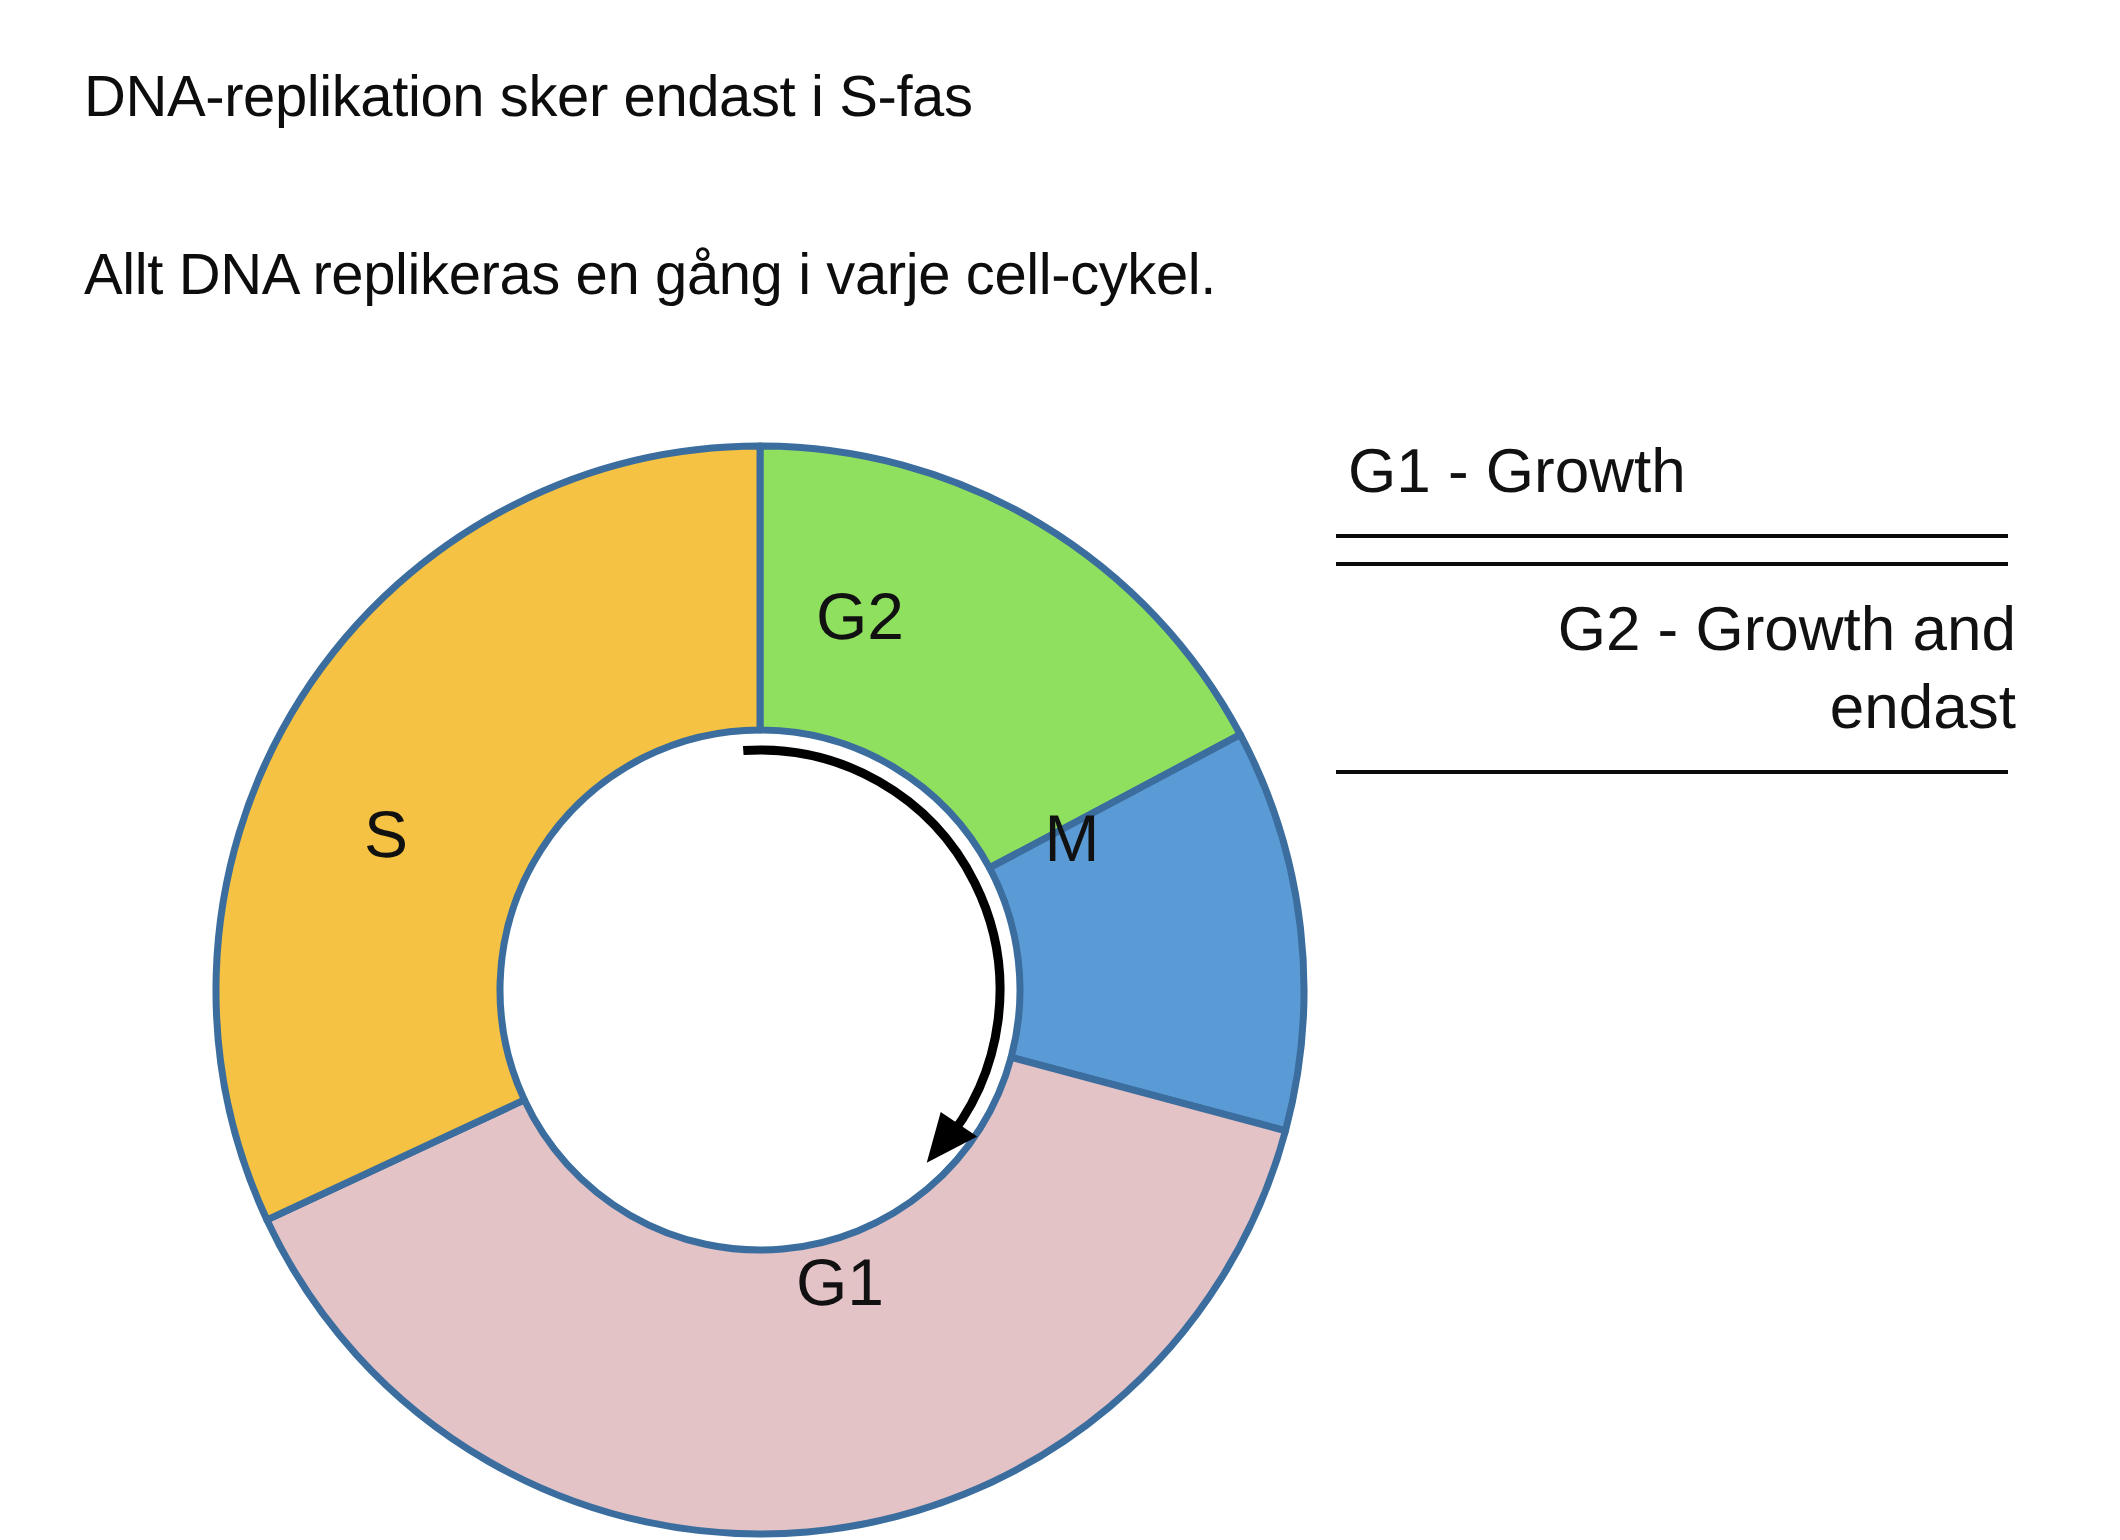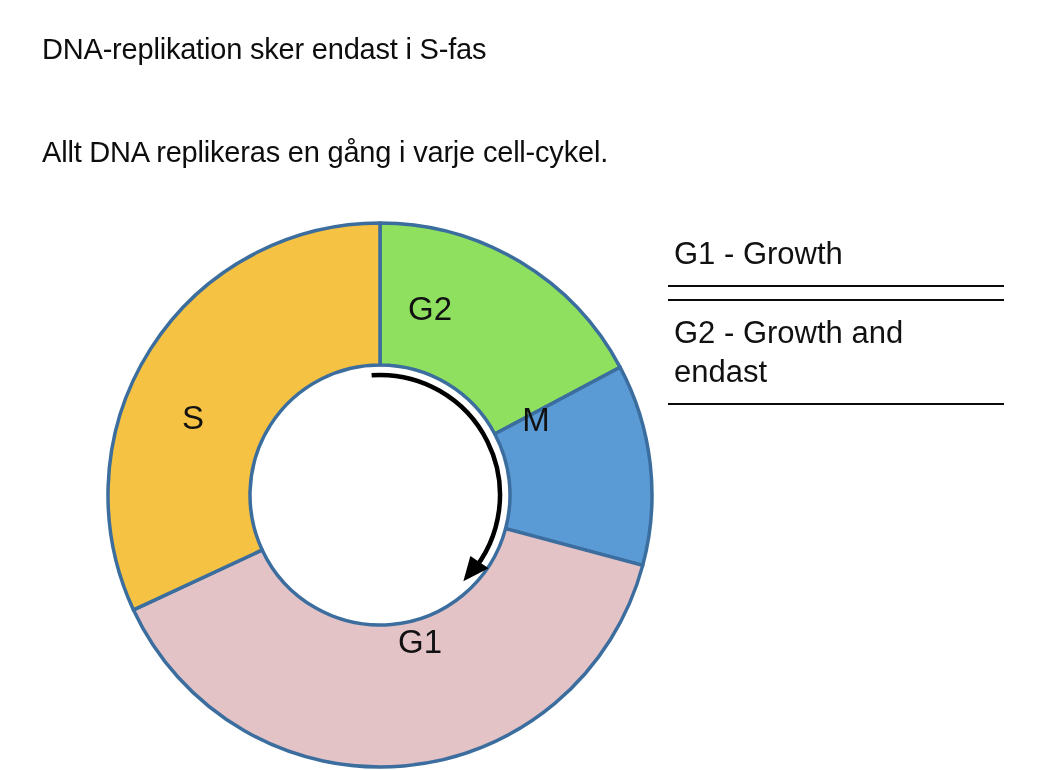--- a/index.html
+++ b/index.html
@@ -28,21 +28,21 @@
   .heading {
     position: absolute;
     font-family: "Liberation Sans", sans-serif;
     font-size: 29px;
     font-weight: 400;
     color: #0d0d0d;
     letter-spacing: -0.2px;
     white-space: nowrap;
   }
   #heading-1 { left: 42px; top: 33px; }
-  #heading-2 { left: 42px; top: 136px; }
+  #heading-2 { left: 42px; top: 122px; }
 
   
   #cycle-diagram {
     position: absolute;
     left: 100px;
     top: 212px;
     width: 560px;
     height: 560px;
   }
   #cycle-diagram svg { display: block; }
@@ -52,39 +52,39 @@
     font-size: 33px;
     fill: #111111;
     text-anchor: middle;
     dominant-baseline: middle;
   }
 
   
   #legend {
     position: absolute;
     left: 668px;
-    top: 234px;
+    top: 216px;
     width: 340px;
   }
   .legend-row {
     font-family: "Liberation Sans", sans-serif;
     font-size: 31px;
     line-height: 1.28;
     color: #111111;
     padding: 0 0 0 6px;
   }
   .legend-line { display: block; white-space: nowrap; }
   .legend-divider {
     height: 0;
     border-top: 2.5px solid #0a0a0a;
     margin: 11px 0 12px 0;
     width: 336px;
   }
   #legend-row-0 { margin-bottom: 0; }
-  #legend-row-2 { margin-top: 2px; }
+  #legend-row-2 { margin-top: 2px; text-align: right; }
 </style>
 </head>
 <body>
 
 <div id="slide">
 
   <div class="heading" id="heading-1">DNA-replikation sker endast i S-fas</div>
 
   <div class="heading" id="heading-2">Allt DNA replikeras en gång i varje cell-cykel.</div>
 

